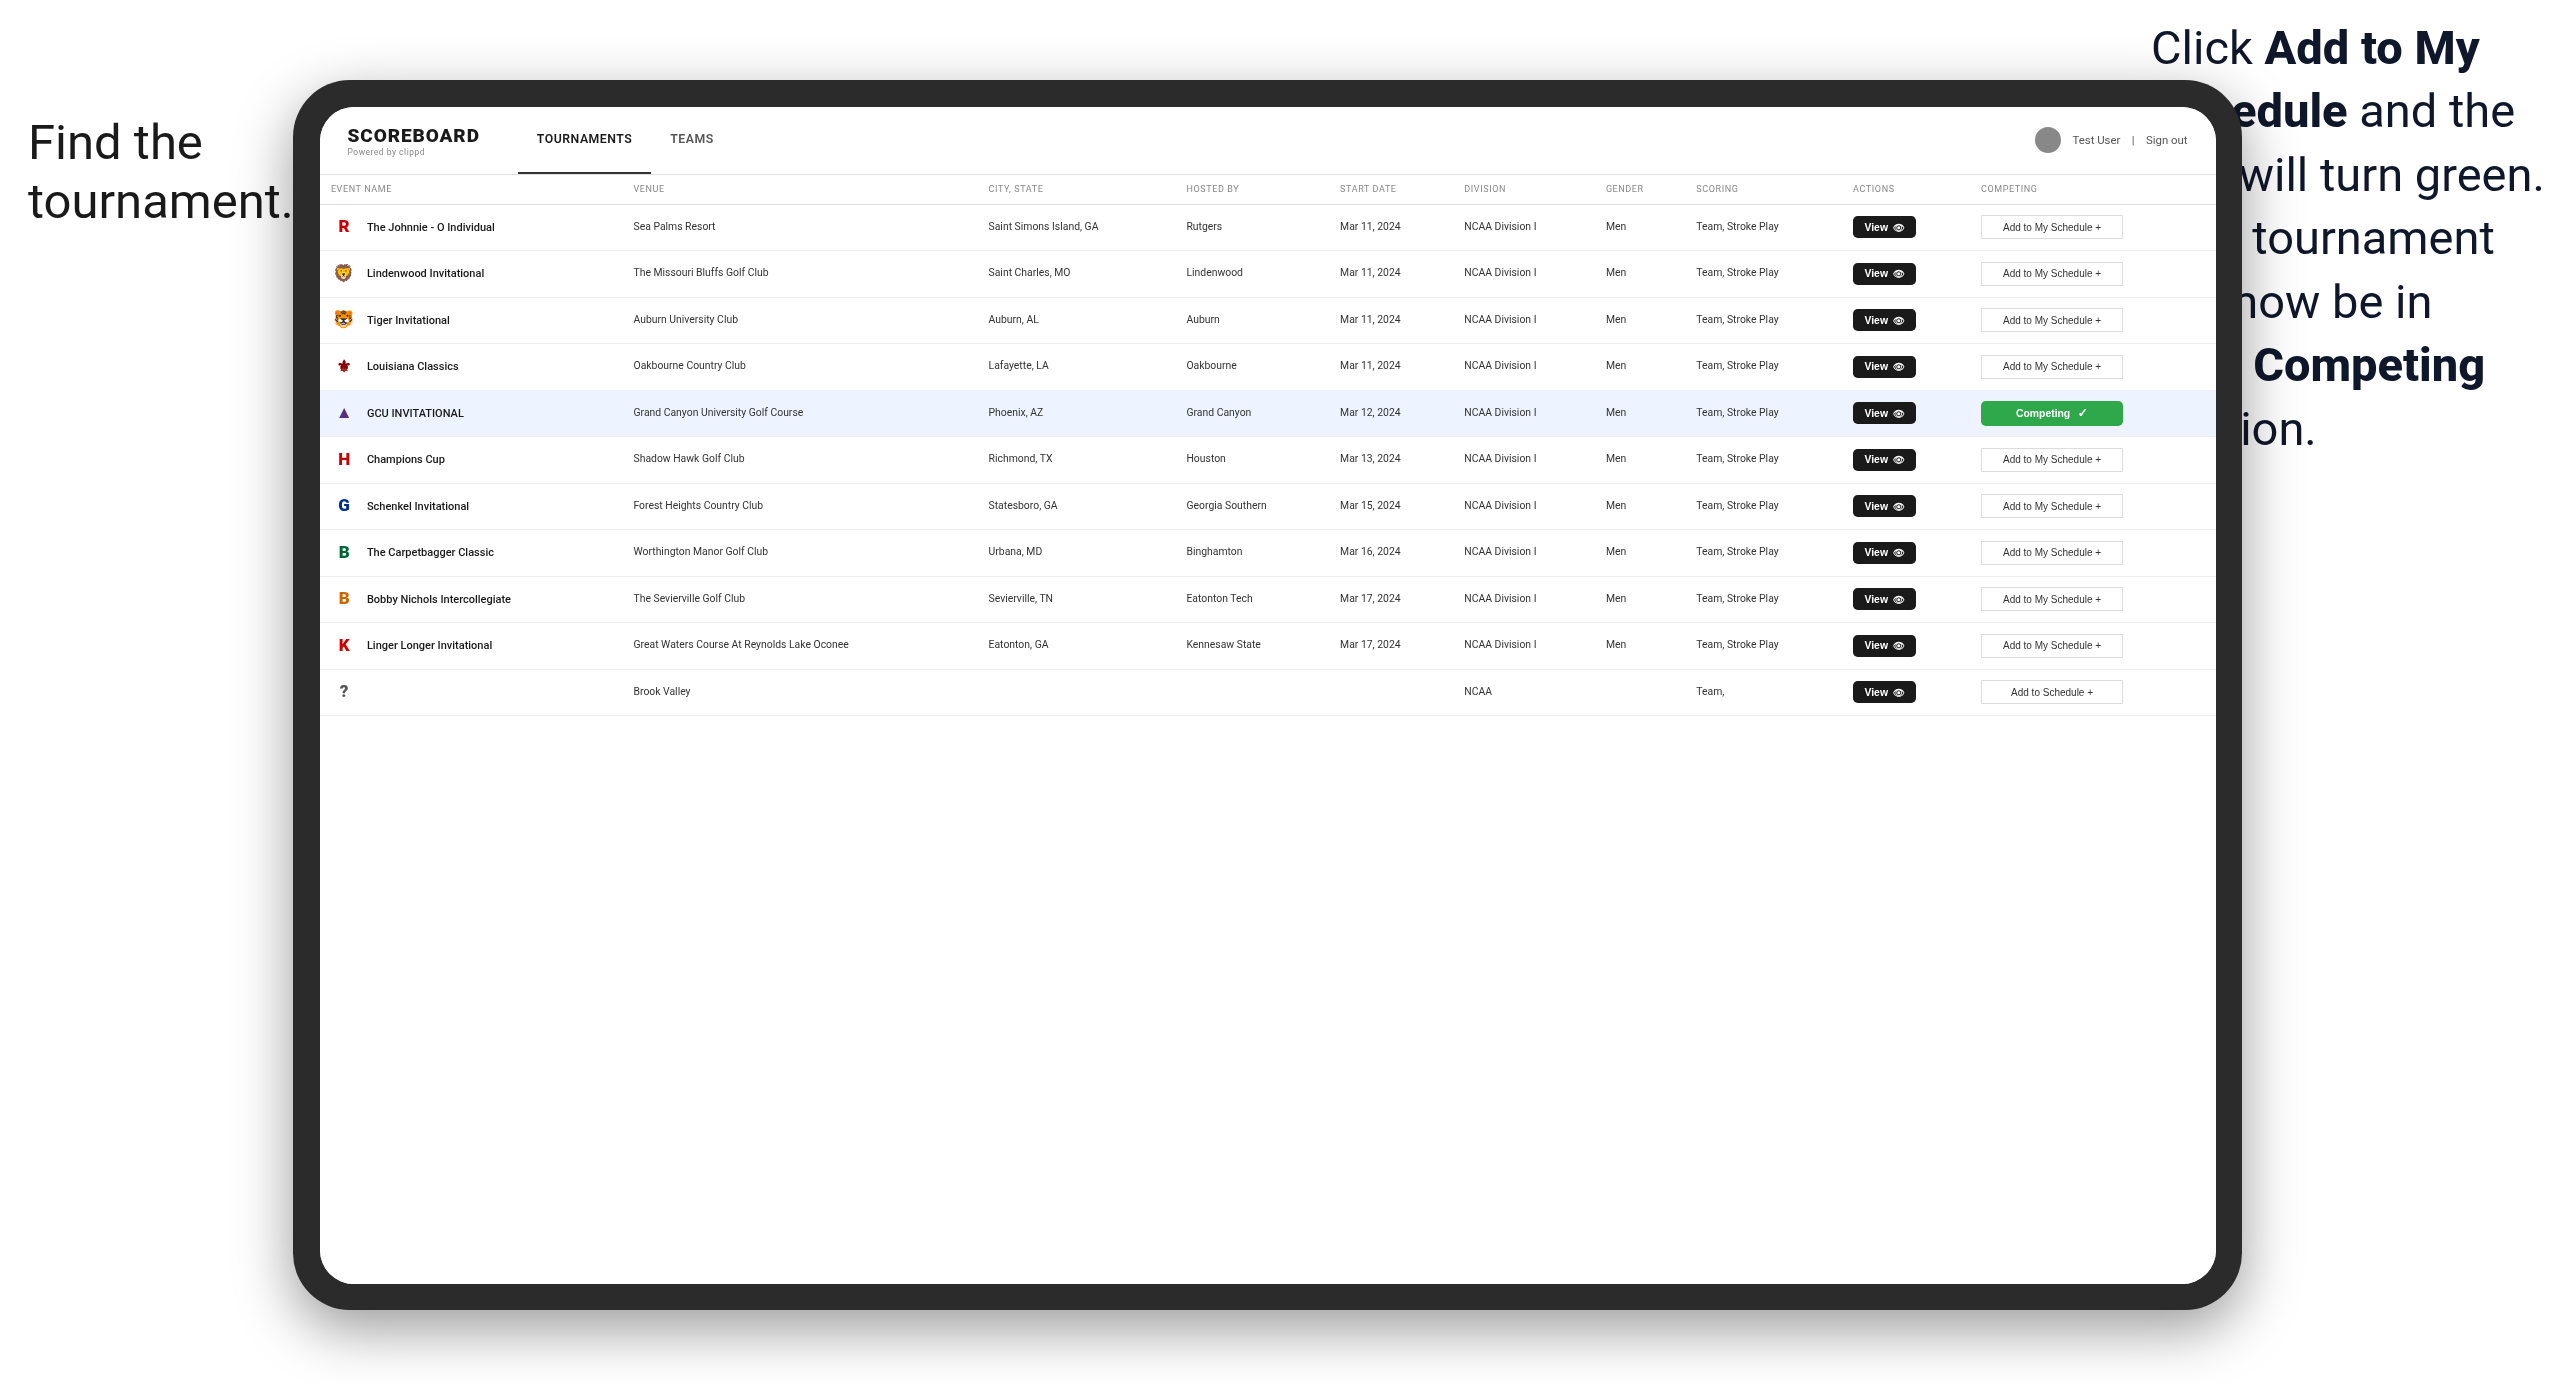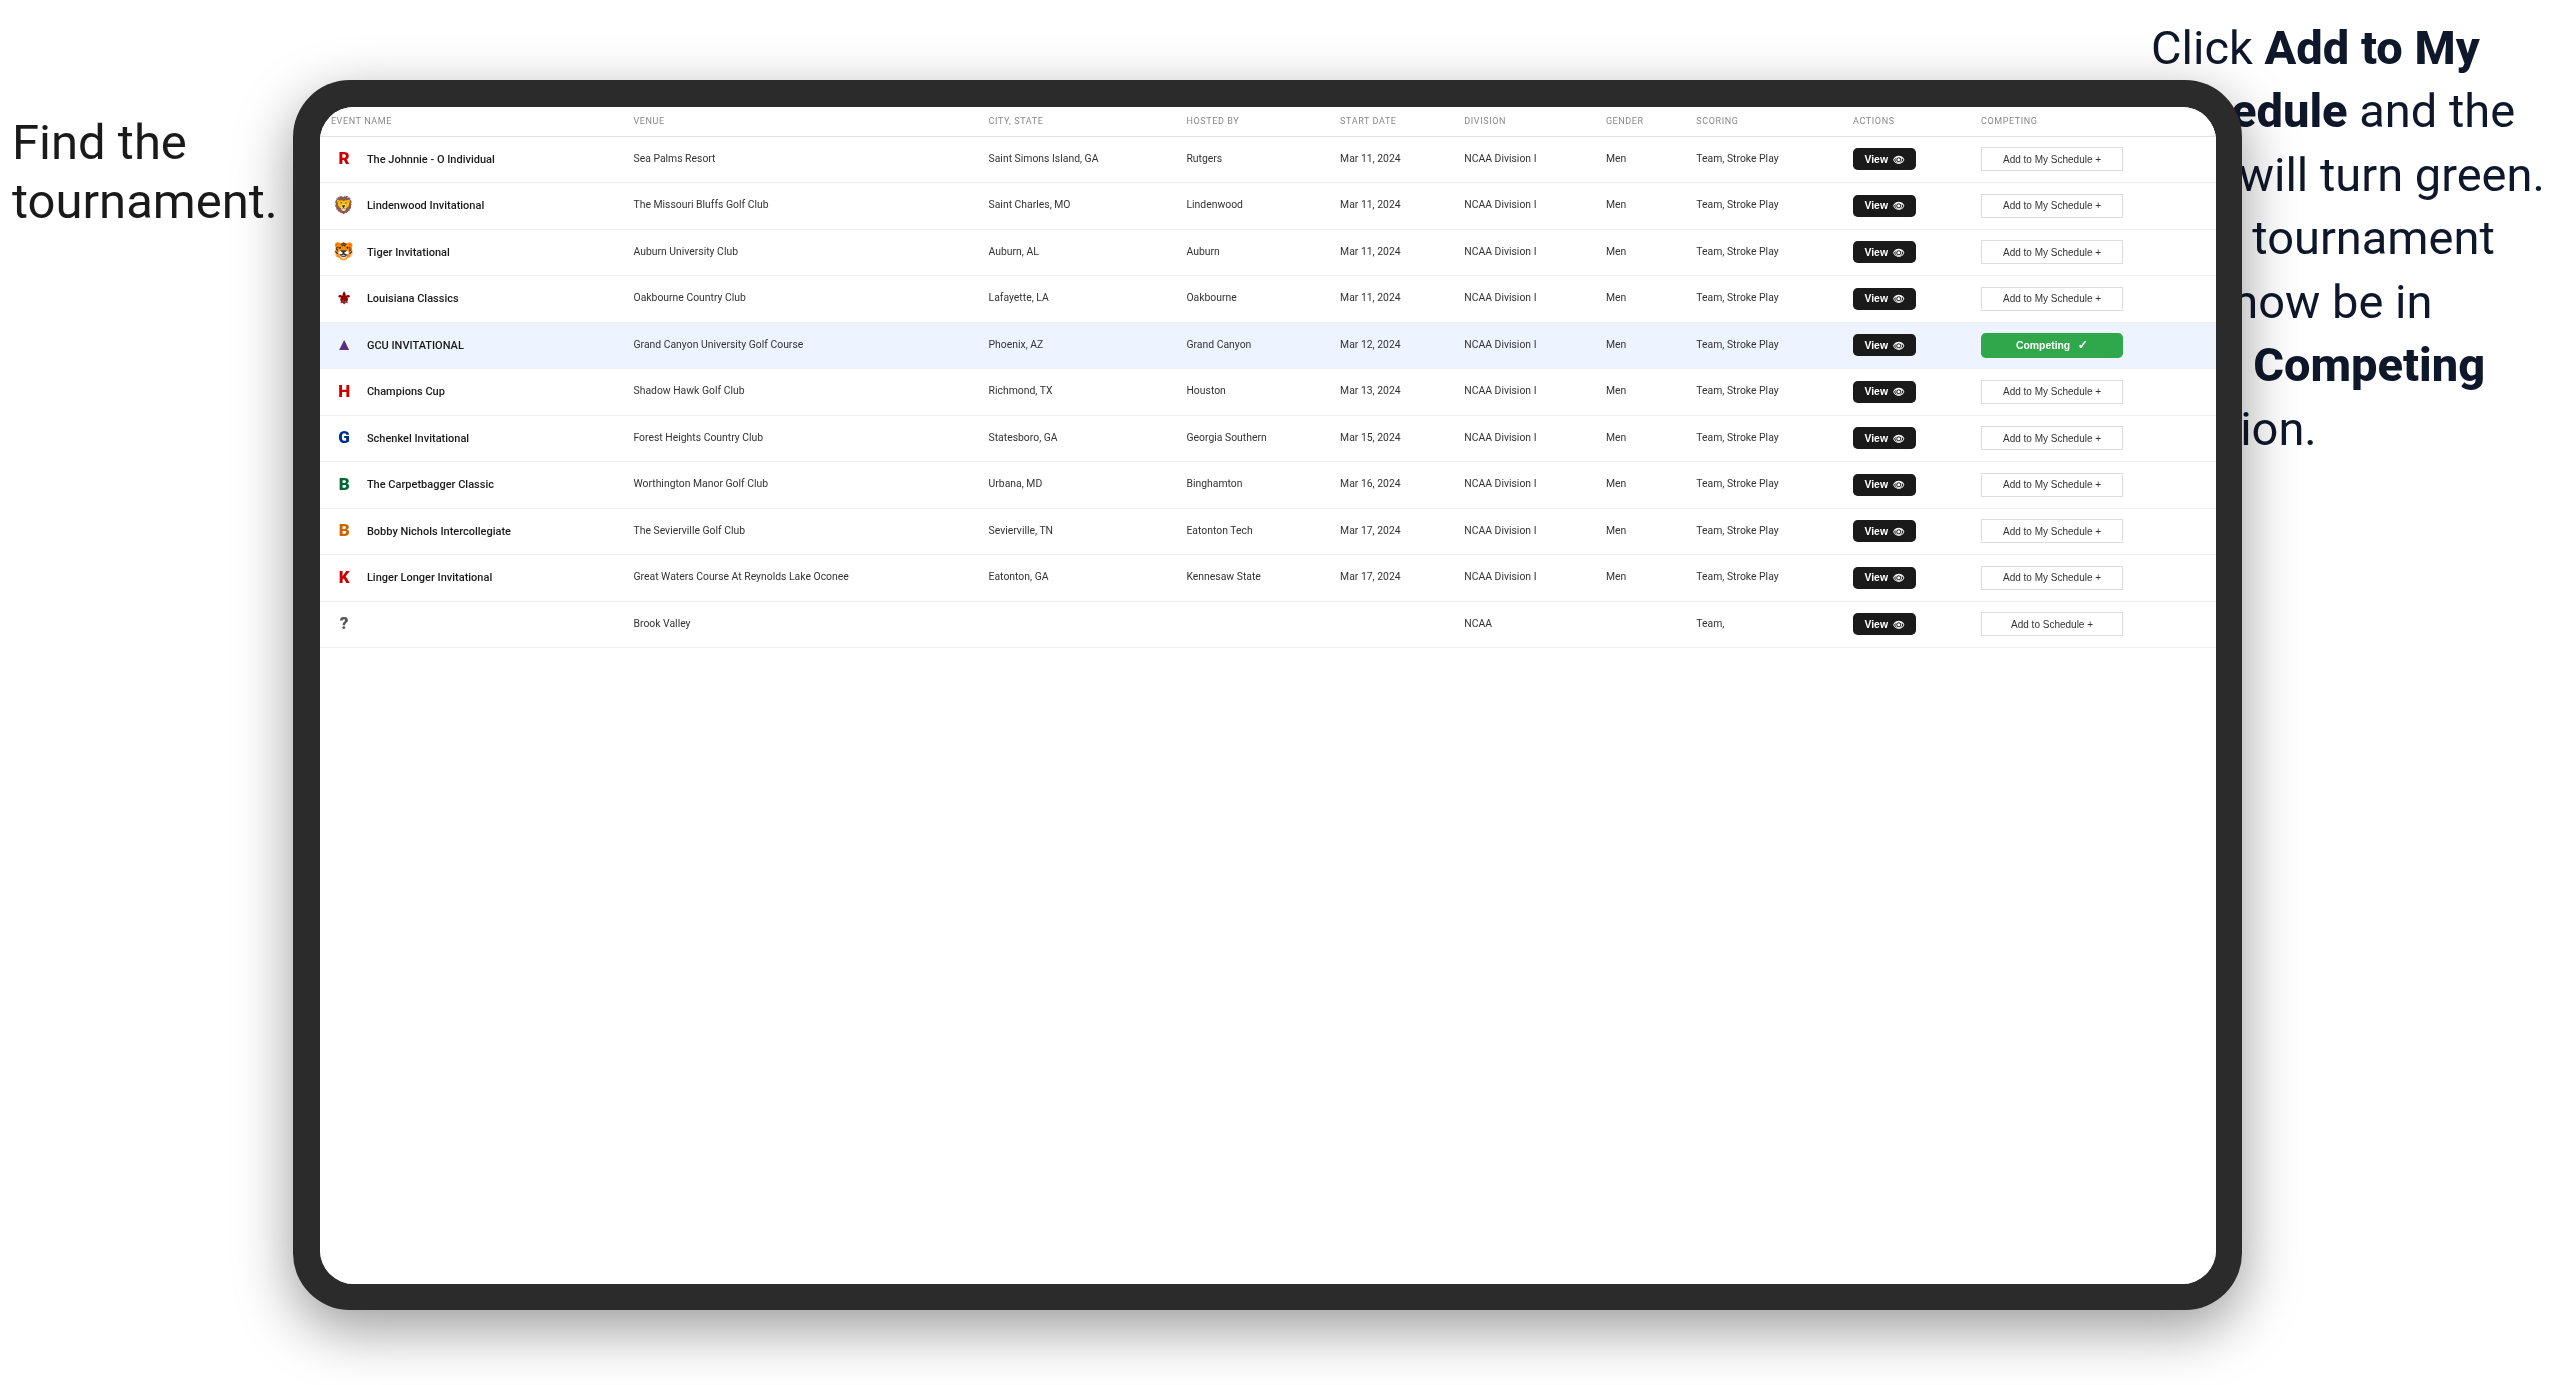--- a/index.html
+++ b/index.html
@@ -8,21 +8,21 @@
       font-family: -apple-system, BlinkMacSystemFont, 'Segoe UI', Roboto, sans-serif;
       width: 2576px;
       height: 1386px;
       position: relative;
       overflow: hidden;
     }
 
     
     .annotation-left {
       position: absolute;
-      left: 12px;
+      left: 28px;
       top: 114px;
       font-size: 49px;
       font-weight: 400;
       color: #1a1a1a;
       line-height: 1.2;
       width: 265px;
     }
 
     .annotation-right {
       position: absolute;
@@ -293,20 +293,36 @@
     <marker id="arrowhead-right" markerWidth="10" markerHeight="7" refX="10" refY="3.5" orient="auto" markerUnits="strokeWidth">
       <polygon points="10 0, 0 3.5, 10 7" fill="#e0325a"></polygon>
     </marker>
   </defs>
   <path d="M 190 30 C 140 60, 80 100, 10 120" stroke="#e0325a" stroke-width="5" fill="none" marker-end="url(#arrowhead-right)"></path>
 </svg>
 
 <div class="tablet-frame">
   <div class="tablet-screen">
 
+    <div class="app-header">
+      <div class="logo-area">
+        <span class="logo-text">SCOREBOARD</span>
+        <span class="logo-sub">Powered by clippd</span>
+      </div>
+      <nav class="nav-tabs">
+        <div class="nav-tab active">TOURNAMENTS</div>
+        <div class="nav-tab">TEAMS</div>
+      </nav>
+      <div class="header-right">
+        <div class="user-avatar"></div>
+        <span>Test User</span>
+        <span>|</span>
+        <span>Sign out</span>
+      </div>
+    </div>
 
     <div class="table-container">
       <table>
         <thead>
           <tr>
             <th>EVENT NAME</th>
             <th>VENUE</th>
             <th>CITY, STATE</th>
             <th>HOSTED BY</th>
             <th>START DATE</th>

